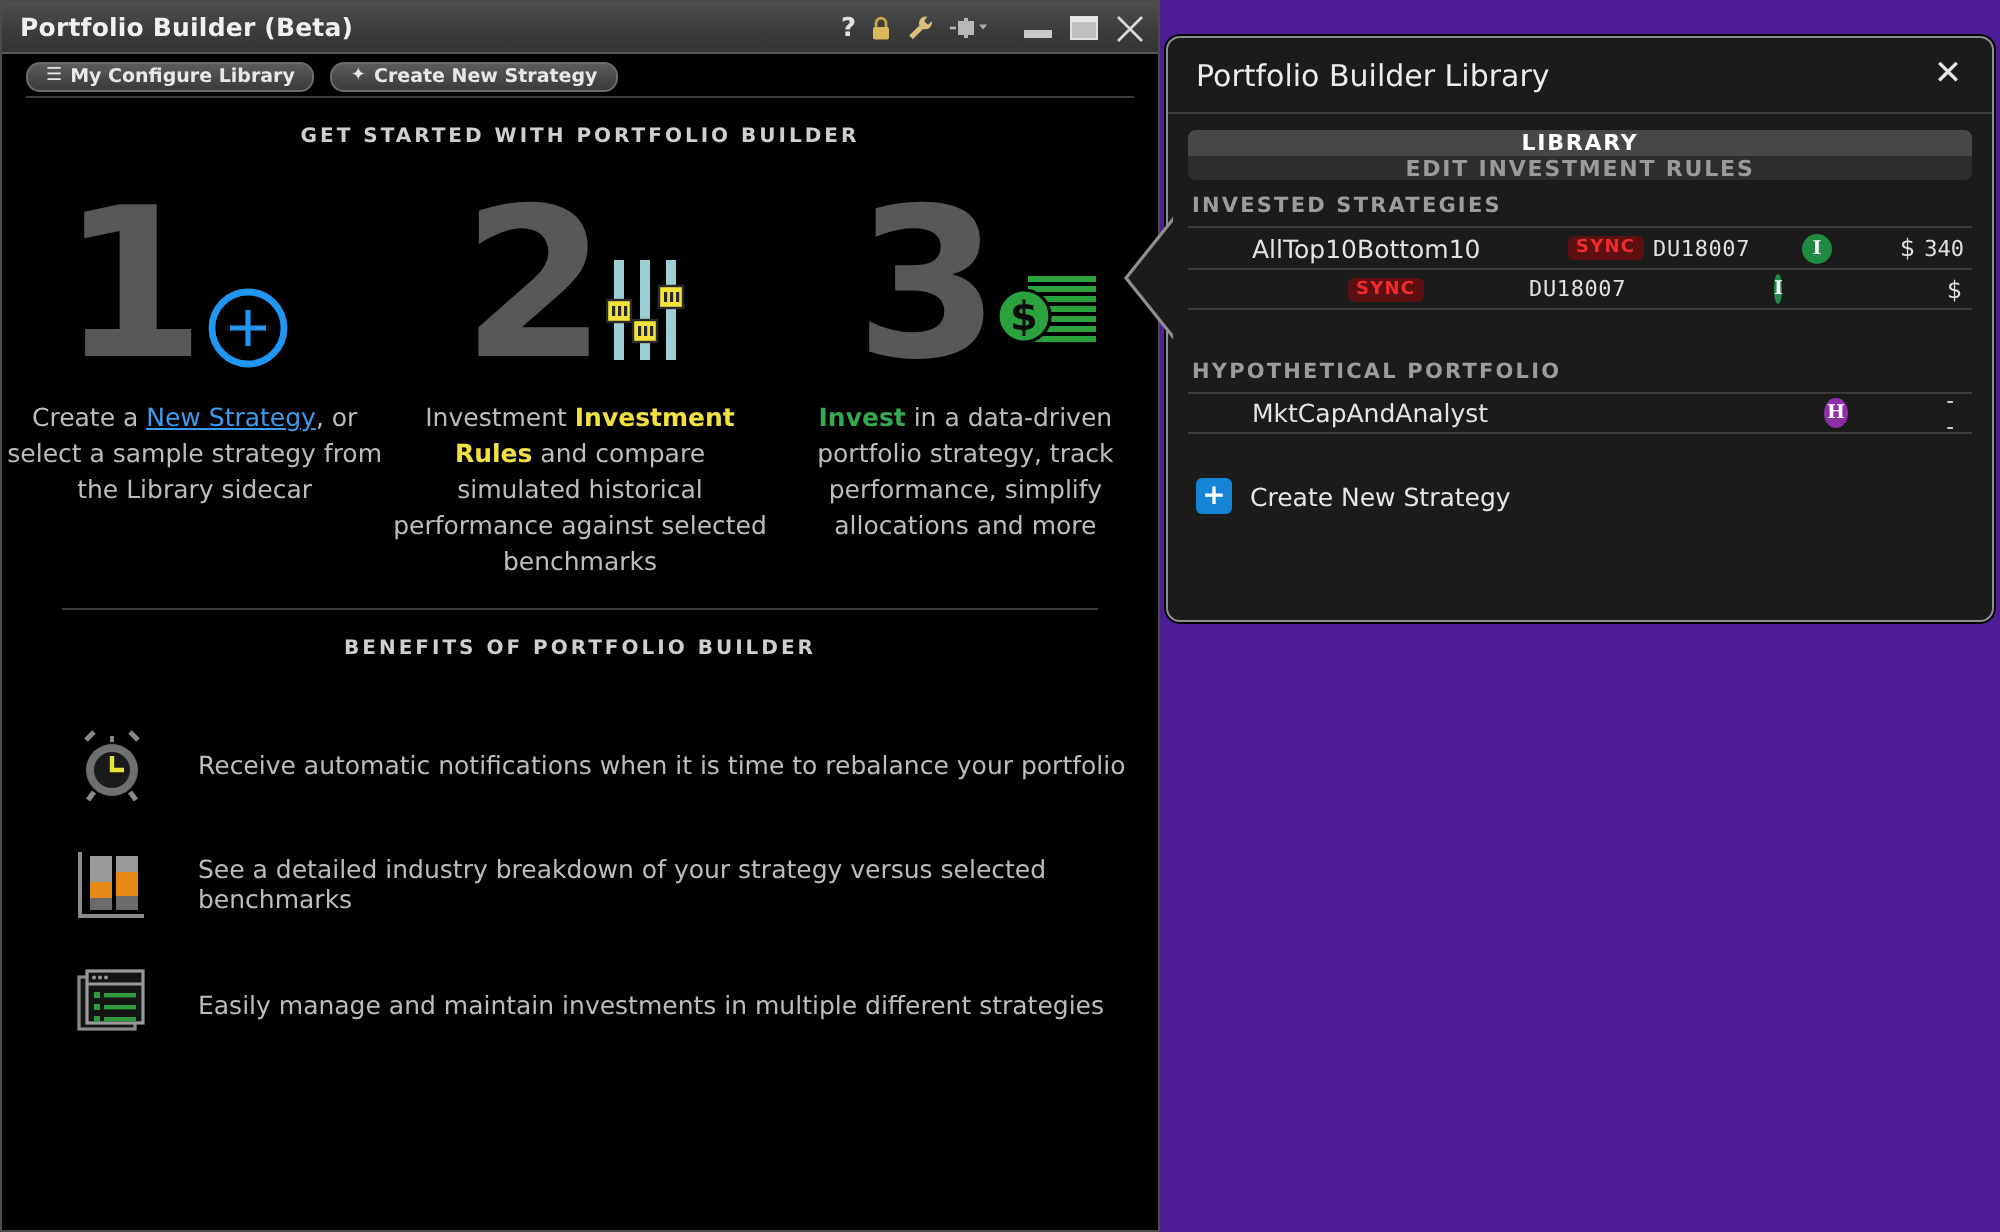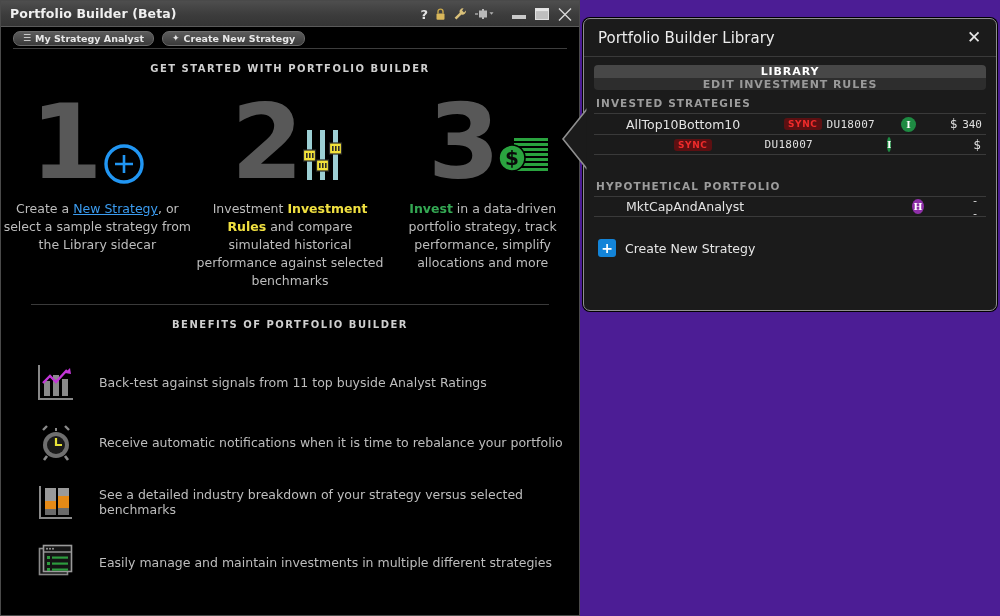--- a/index.html
+++ b/index.html
@@ -247,21 +247,21 @@
           <svg width="16" height="15" viewBox="0 0 16 15">
             <path d="M2 1.5L14 13.5M14 1.5L2 13.5" stroke="#d8d8d8" stroke-width="1.4"></path>
           </svg>
         </span>
       </div>
     </div>
 
     <div class="tabstrip">
       <div class="tab">
         <span class="glyph">☰</span>
-        <span>My Strategy Analyst</span>
+        <span>My Configure Library</span>
       </div>
       <div class="tab">
         <span class="glyph">✦</span>
         <span>Create New Strategy</span>
       </div>
       <div class="tabstrip-rule"></div>
     </div>
 
     <div class="content">
 
@@ -336,33 +336,20 @@
           </div>
         </div>
       </div>
 
       <div class="divider"></div>
 
       <div class="section-head" style="margin-top:14px;">BENEFITS OF PORTFOLIO BUILDER</div>
 
       <div class="benefits">
 
-        <div class="benefit-row">
-          <div class="benefit-icon">
-            <svg width="40" height="40" viewBox="0 0 40 40">
-              <path d="M3 3v34h34" fill="none" stroke="#888" stroke-width="2"></path>
-              <rect x="8" y="19" width="6" height="15" fill="#8a8a8a"></rect>
-              <rect x="17" y="13" width="6" height="21" fill="#8a8a8a"></rect>
-              <rect x="26" y="17" width="6" height="17" fill="#8a8a8a"></rect>
-              <path d="M7 21l7-7 6 6 11-12" fill="none" stroke="#c436d9" stroke-width="2.4"></path>
-              <path d="M34 6l1 6-6-1z" fill="#c436d9"></path>
-            </svg>
-          </div>
-          <div class="benefit-text">Back-test against signals from 11 top buyside Analyst Ratings</div>
-        </div>
 
         <div class="benefit-row">
           <div class="benefit-icon">
             <svg width="40" height="40" viewBox="0 0 40 40">
               <path d="M7 8l4-4M33 8l-4-4" stroke="#8a8a8a" stroke-width="2.4"></path>
               <path d="M20 6v3" stroke="#8a8a8a" stroke-width="2"></path>
               <circle cx="20" cy="23" r="13" fill="#6f6f6f"></circle>
               <circle cx="20" cy="23" r="9" fill="#1a1a1a"></circle>
               <path d="M20 16v7h6" fill="none" stroke="#e8e337" stroke-width="2.2"></path>
               <path d="M11 34l-3 4M29 34l3 4" stroke="#8a8a8a" stroke-width="2.6"></path>

